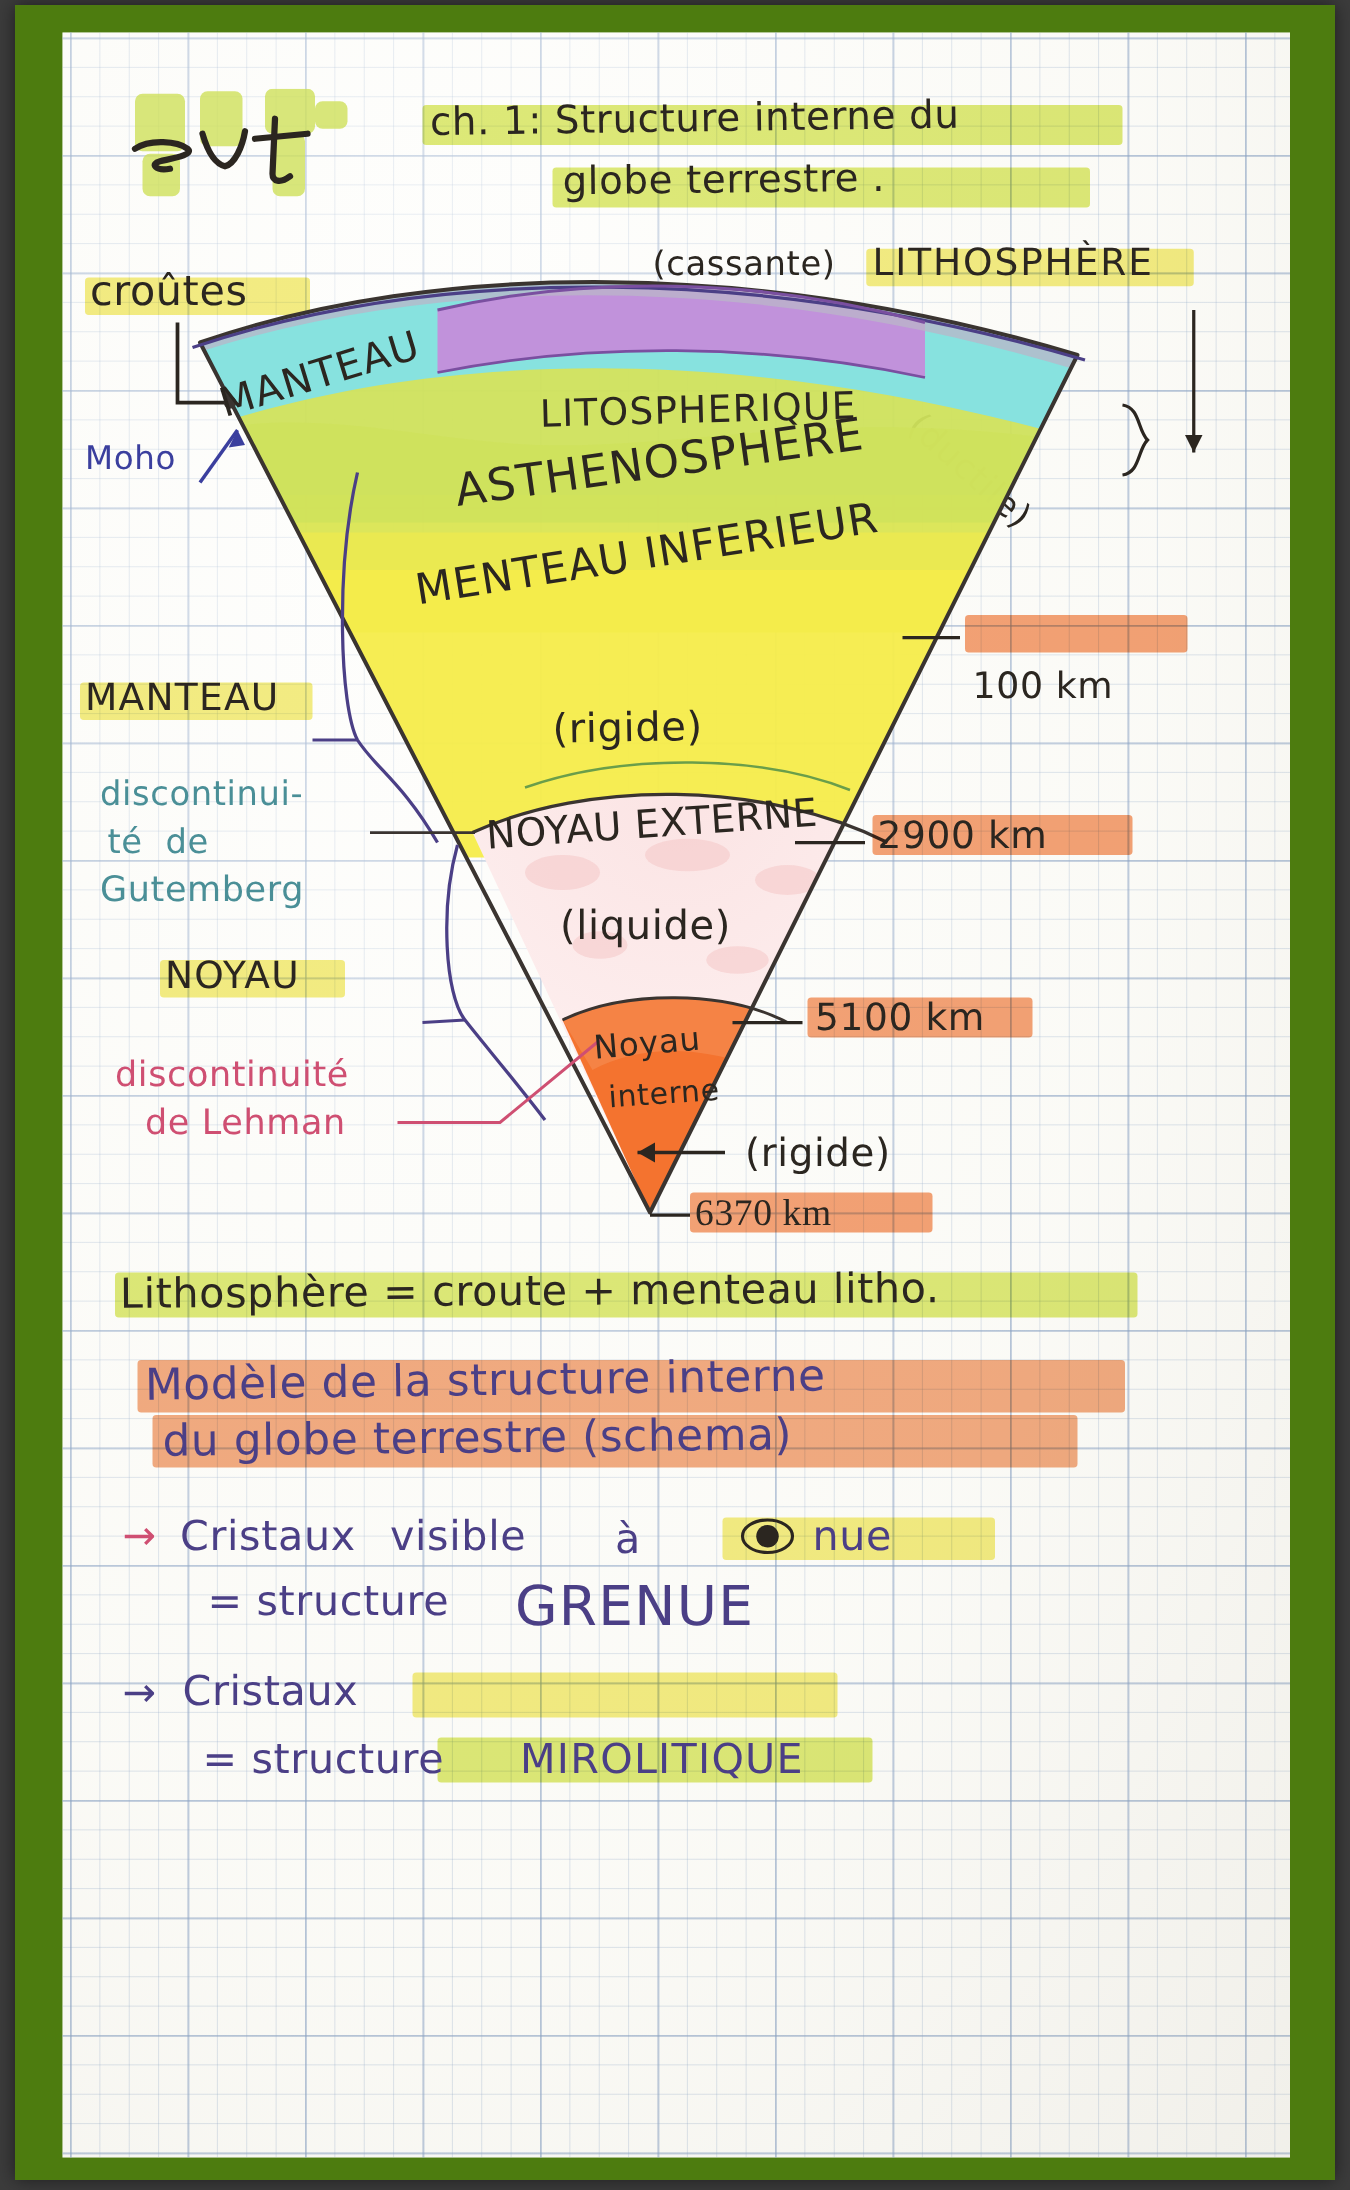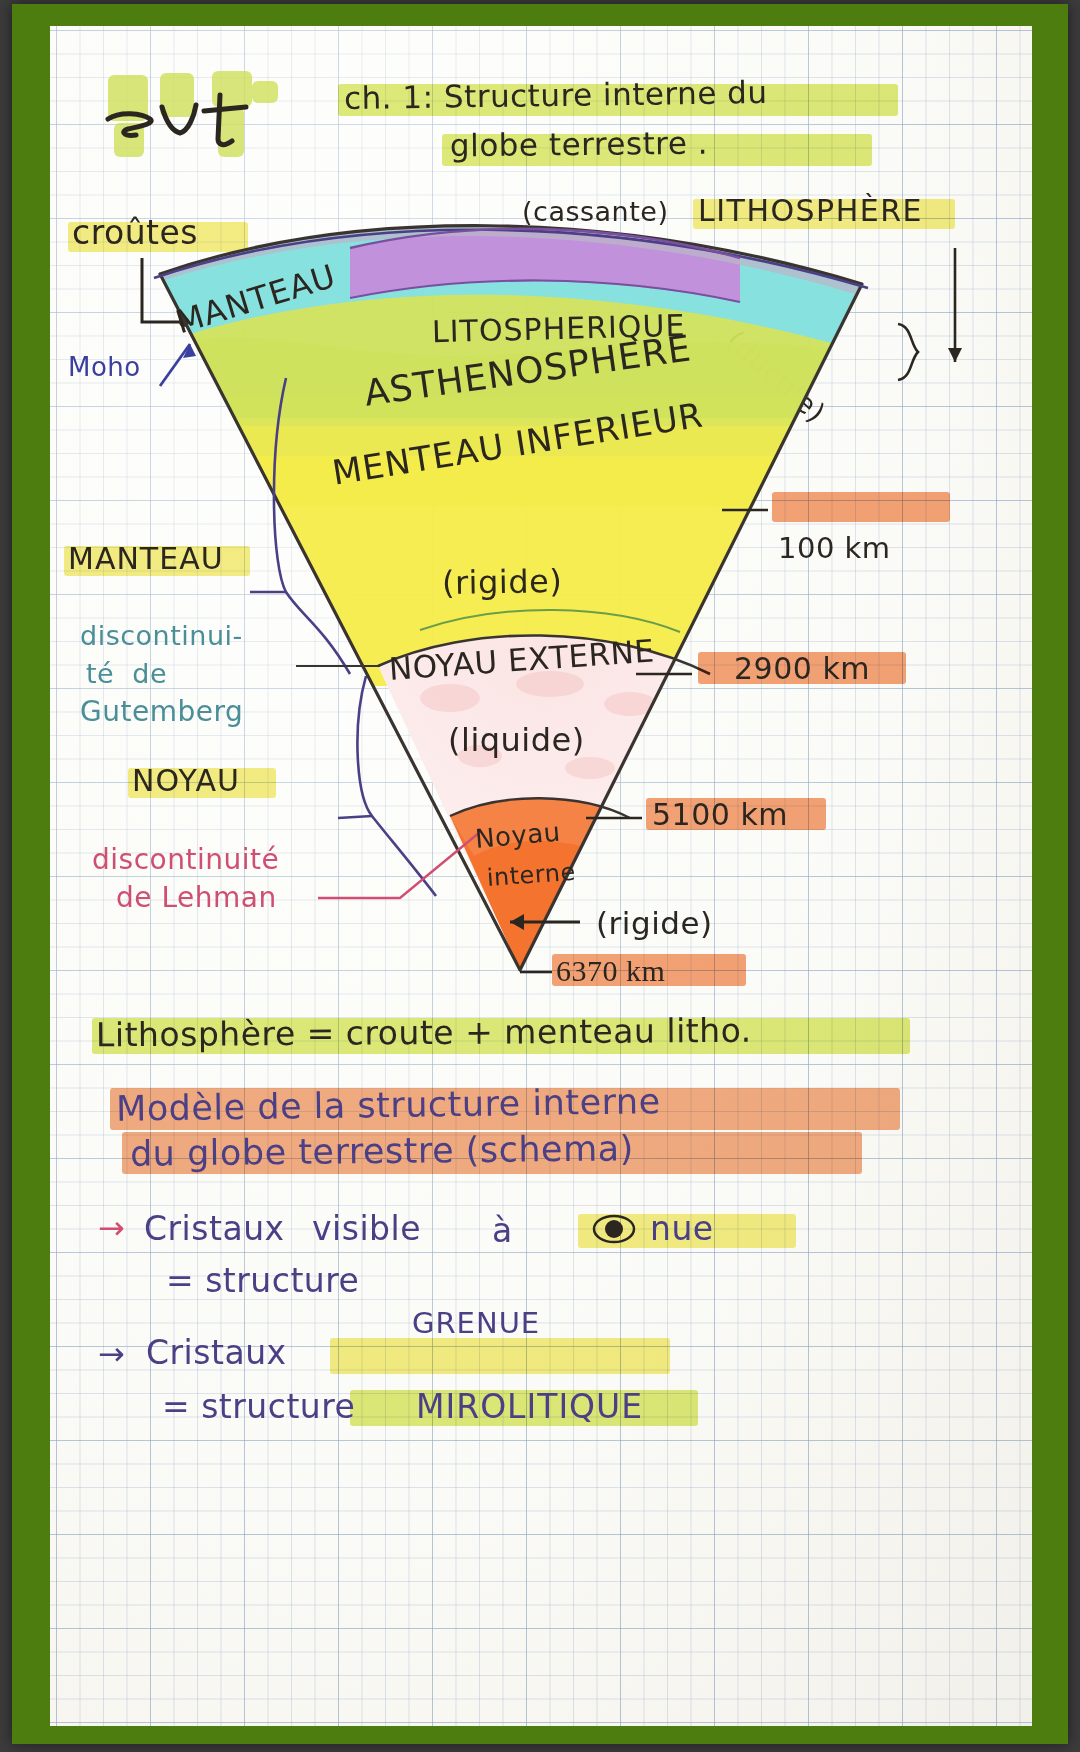--- a/index.html
+++ b/index.html
@@ -220,21 +220,21 @@
 
     <div class="hw" style="left:424px; top:800px; font-size:26px; transform:rotate(-5deg); transform-origin:left top;">Noyau</div>
     <div class="hw" style="left:436px; top:840px; font-size:24px; transform:rotate(-4deg); transform-origin:left top;">interne</div>
 
     <div class="hw" style="left:546px; top:882px; font-size:31px;">(rigide)</div>
 
     <div class="hl hl-orange" style="left:722px; top:466px; width:178px; height:30px;"></div>
     <div class="hw" style="left:728px; top:468px; font-size:29px;margin-top:40px;">100 km</div>
 
     <div class="hl hl-orange" style="left:648px; top:626px; width:208px; height:32px;"></div>
-    <div class="hw" style="left:652px; top:628px; font-size:30px;margin-left:32px;">2900 km</div>
+    <div class="hw" style="left:652px; top:628px; font-size:30px;">2900 km</div>
 
     <div class="hl hl-orange" style="left:596px; top:772px; width:180px; height:32px;"></div>
     <div class="hw" style="left:602px; top:774px; font-size:30px;">5100 km</div>
 
     <div class="hl hl-orange" style="left:502px; top:928px; width:194px; height:32px;"></div>
     <div class="hw" style="left:506px; top:930px; font-size:30px;font-family:Liberation Serif, serif;">6370 km</div>
 
     <div class="hl hl-yellow" style="left:14px; top:520px; width:186px; height:30px;"></div>
     <div class="hw" style="left:18px; top:518px; font-size:30px; letter-spacing:1px;">MANTEAU</div>
 
@@ -265,21 +265,21 @@
     <div class="hw ink-purple" style="left:442px; top:1188px; font-size:33px;">à</div>
 
     <svg style="position:absolute; left:540px; top:1186px; width:48px; height:34px;" viewBox="0 0 48 34">
       <ellipse cx="24" cy="17" rx="20" ry="13" fill="none" stroke="#2b2620" stroke-width="2.5"></ellipse>
       <circle cx="24" cy="17" r="9" fill="#2b2620"></circle>
     </svg>
 
     <div class="hw ink-purple" style="left:600px; top:1186px; font-size:33px;">nue</div>
 
     <div class="hw ink-purple" style="left:116px; top:1238px; font-size:33px;">= structure</div>
-    <div class="hw ink-purple" style="left:362px; top:1238px; font-size:29px; letter-spacing:1px;margin-top:45px;">GRENUE</div>
+    <div class="hw ink-purple" style="left:362px; top:1238px; font-size:44px; letter-spacing:1px;">GRENUE</div>
 
     <div class="hw ink-purple" style="left:48px; top:1312px; font-size:32px;">→</div>
 
     <div class="hl hl-yellow" style="left:280px; top:1312px; width:340px; height:36px;"></div>
     <div class="hl hl-ygreen" style="left:300px; top:1364px; width:348px; height:36px;"></div>
 
     <div class="hw ink-purple" style="left:96px; top:1310px; font-size:33px;">Cristaux</div>
 
     <div class="hw ink-purple" style="left:112px; top:1364px; font-size:33px;">= structure</div>
     <div class="hw ink-purple" style="left:366px; top:1364px; font-size:33px; letter-spacing:1px;text-align:center;">MIROLITIQUE</div>

